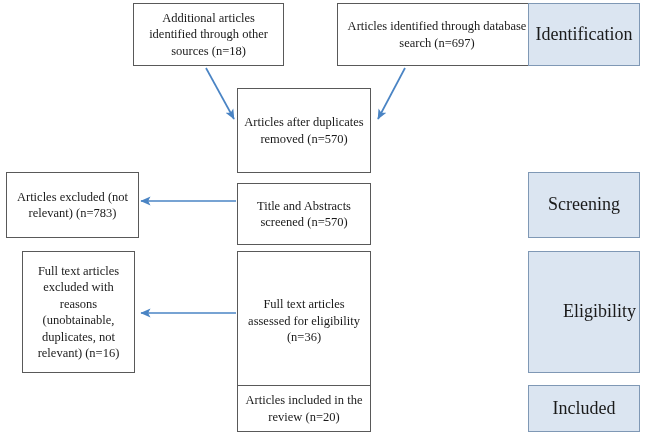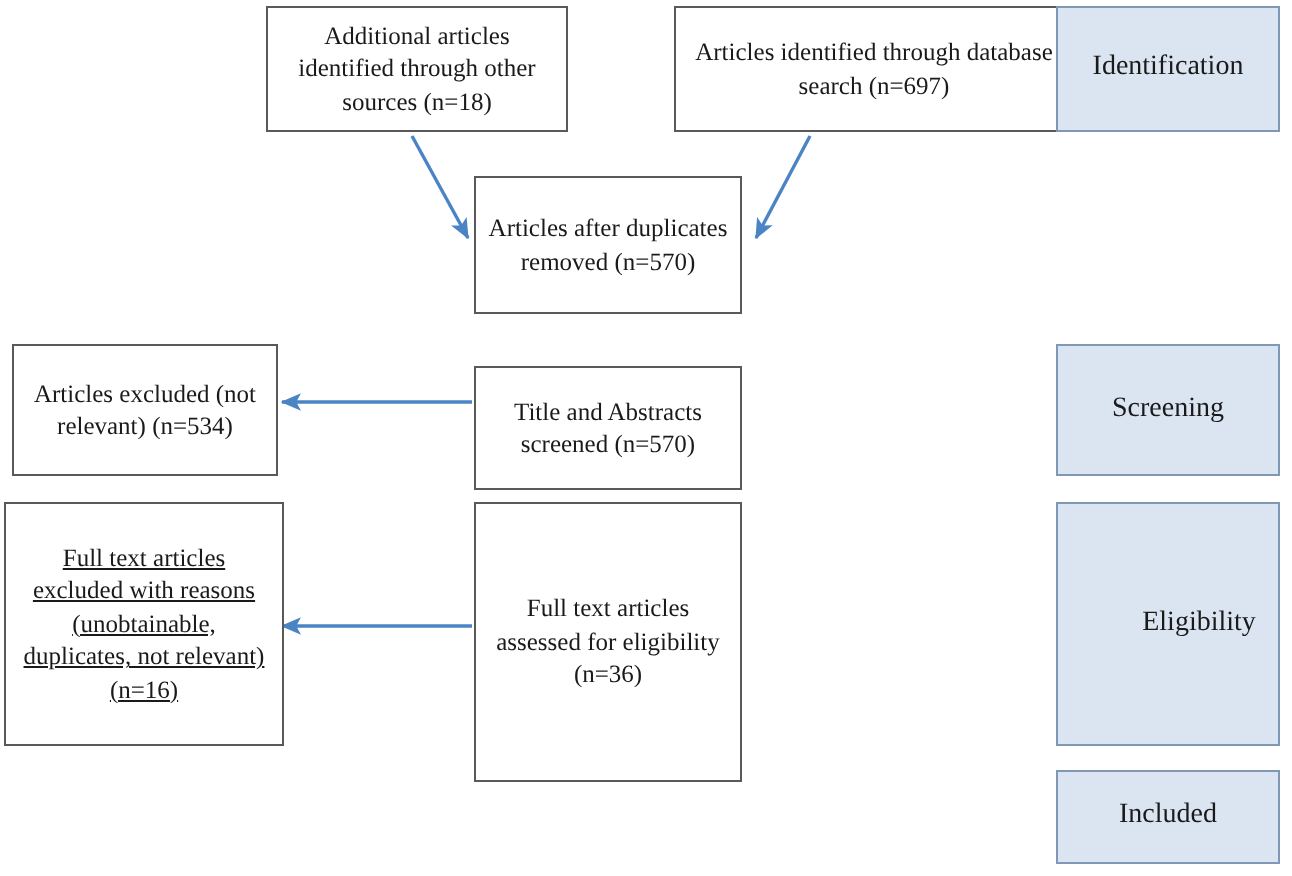--- a/index.html
+++ b/index.html
@@ -29,21 +29,21 @@
     padding: 2px 5px;
     white-space: pre-line;
   }
   .box-plain {
     background: #ffffff;
     border: 1.3px solid #595959;
   }
   .box-stage {
     background: #dbe5f1;
     border: 1.3px solid #7f98b5;
-    font-size: 14px;
+    font-size: 18px;
   }
   .flow-svg {
     position: absolute;
     left: 0;
     top: 0;
     width: 646px;
     height: 438px;
     pointer-events: none;
   }
 </style>
@@ -63,30 +63,31 @@
     <line x1="236" y1="201" x2="141" y2="201" stroke="#4a84c4" stroke-width="1.7" marker-end="url(#ah)"></line>
     <line x1="236" y1="313" x2="141" y2="313" stroke="#4a84c4" stroke-width="1.7" marker-end="url(#ah)"></line>
   </svg>
 
   <div class="box box-plain" style="left:133px; top:3px; width:151px; height:63px;">Additional articles identified through other sources (n=18)</div>
 
   <div class="box box-plain" style="left:337px; top:3px; width:200px; height:63px;">Articles identified through database search (n=697)</div>
 
   <div class="box box-stage" style="left:528px; top:3px; width:112px; height:63px;">Identification</div>
 
-  <div class="box box-plain" style="left:237px; top:88px; width:134px; height:69px;">Articles after duplicates removed (n=570)</div>
+  <div class="box box-plain" style="left:237px; top:88px; width:134px; height:85px;">Articles after duplicates removed (n=570)</div>
 
-  <div class="box box-plain" style="left:6px; top:172px; width:133px; height:66px;">Articles excluded (not relevant) (n=534)</div>
+  <div class="box box-plain" style="left:6px; top:172px; width:133px; height:66px;">Articles excluded (not relevant) (n=783)</div>
 
   <div class="box box-plain" style="left:237px; top:172px; width:134px; height:62px;margin-top:11px;">Title and Abstracts screened (n=570)</div>
 
   <div class="box box-stage" style="left:528px; top:172px; width:112px; height:66px;">Screening</div>
 
-  <div class="box box-plain" style="left:2px; top:251px; width:140px; height:122px;text-decoration:underline;">Full text articles excluded with reasons (unobtainable, duplicates, not relevant) (n=16)</div>
+  <div class="box box-plain" style="left:22px; top:251px; width:113px; height:122px;">Full text articles excluded with reasons (unobtainable, duplicates, not relevant) (n=16)</div>
 
   <div class="box box-plain" style="left:237px; top:251px; width:134px; height:140px;">Full text articles assessed for eligibility (n=36)</div>
 
   <div class="box box-stage" style="left:528px; top:251px; width:112px; height:122px;padding-left:36px;">Eligibility</div>
 
+  <div class="box box-plain" style="left:237px; top:385px; width:134px; height:47px;">Articles included in the review (n=20)</div>
 
   <div class="box box-stage" style="left:528px; top:385px; width:112px; height:47px;">Included</div>
 
 </div>
 
 </body></html>

